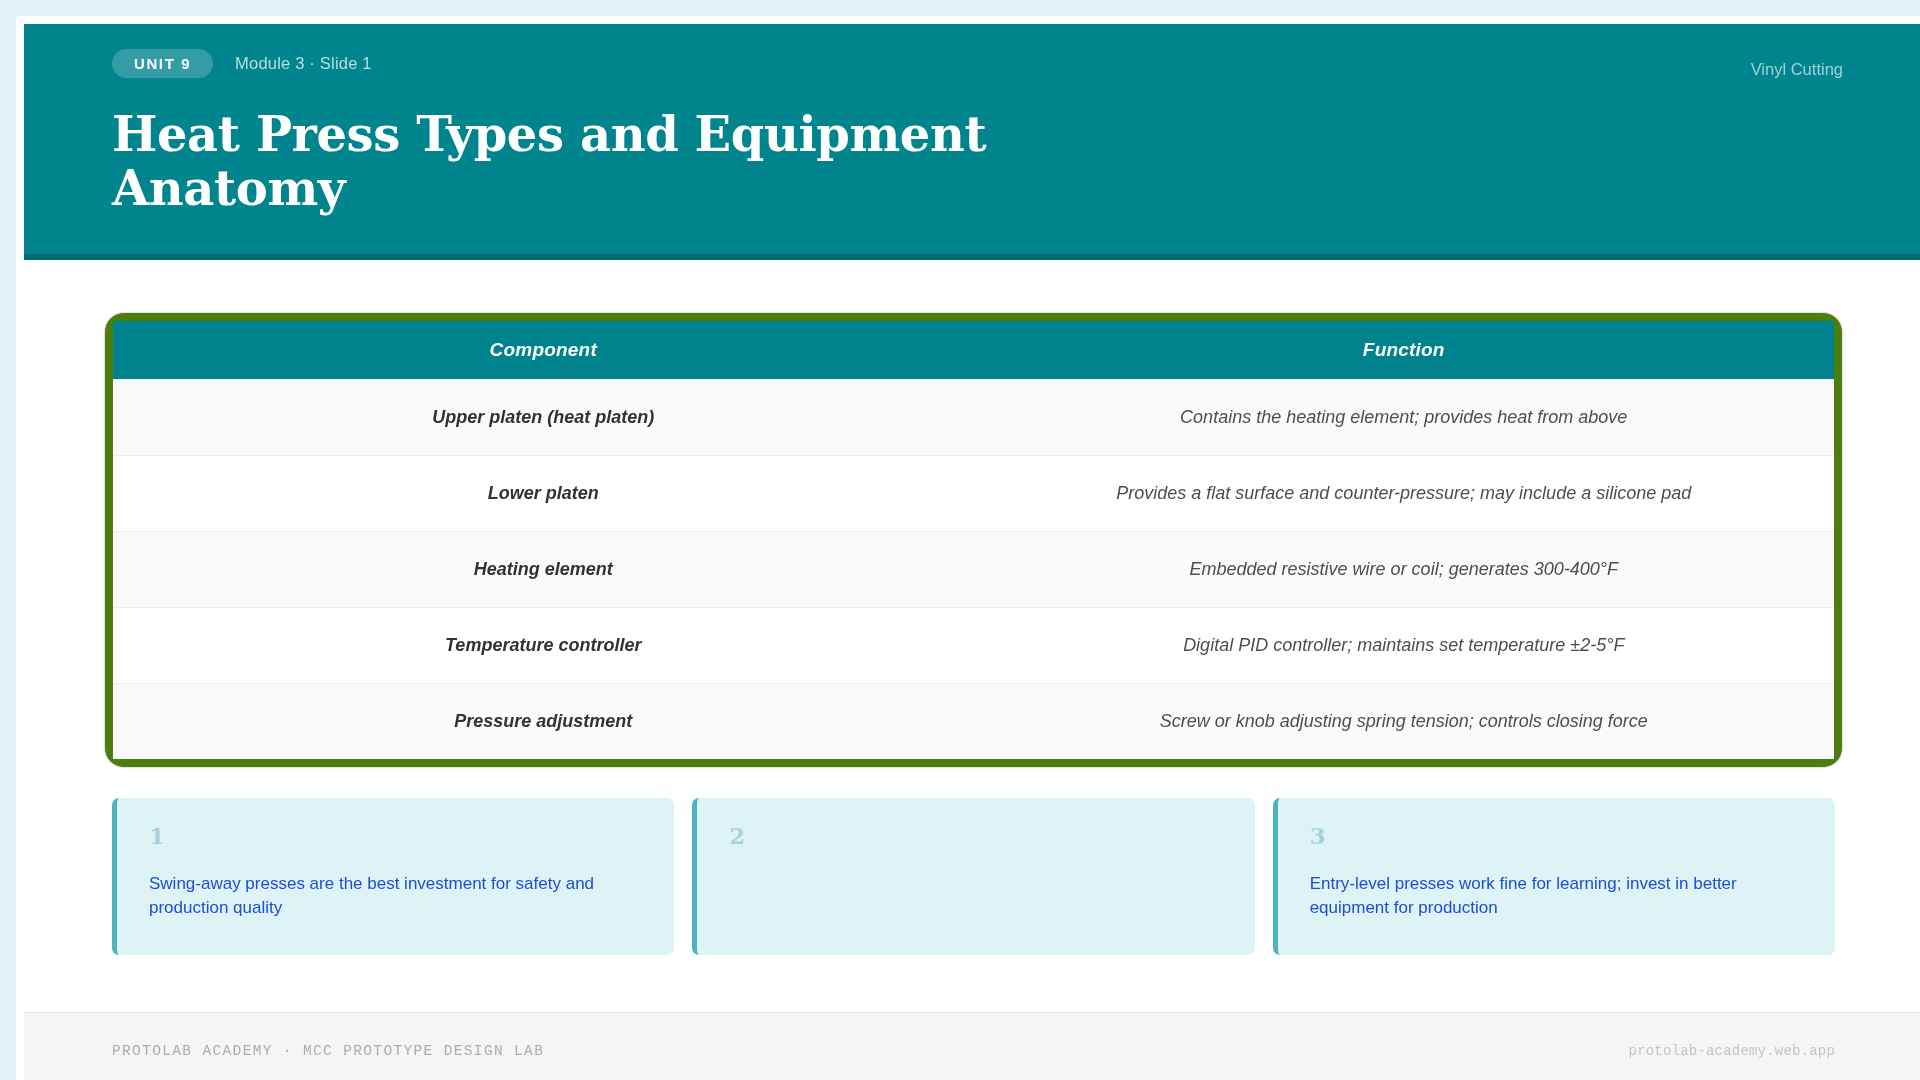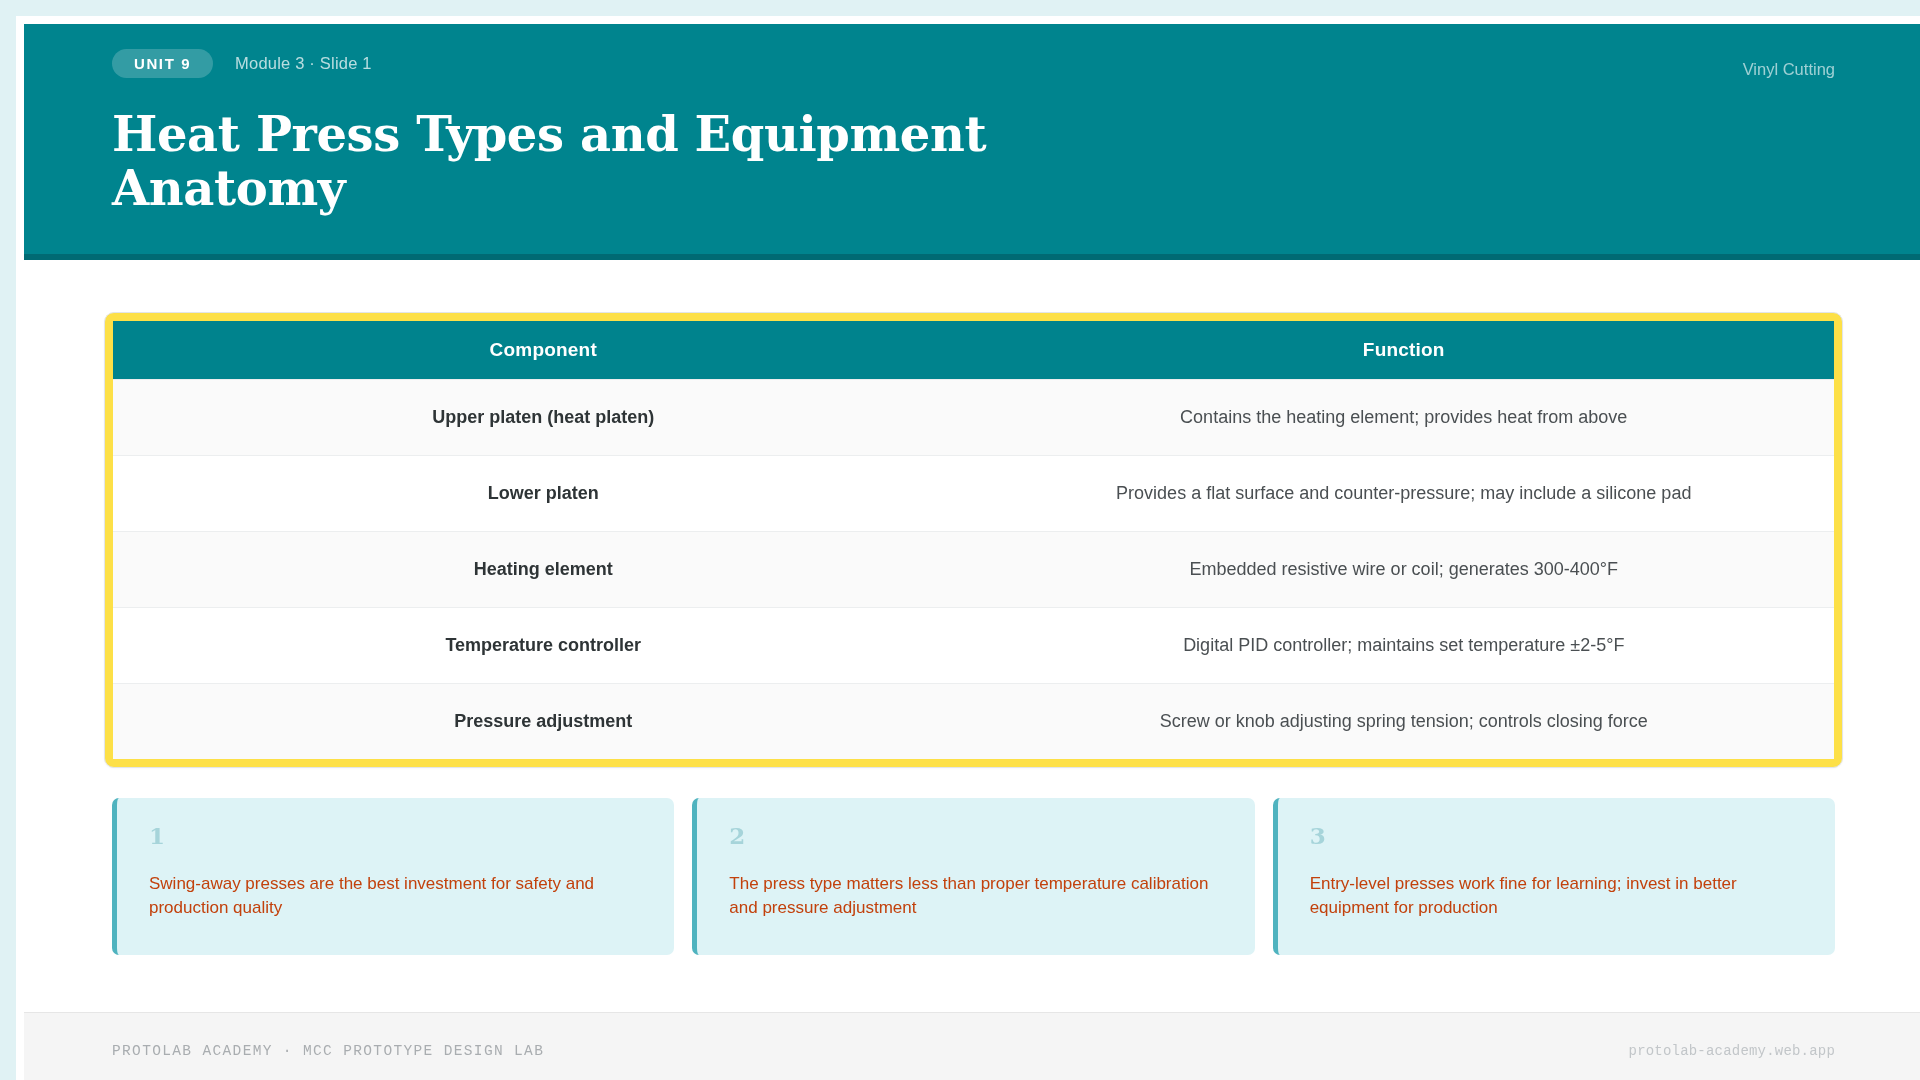--- a/index.html
+++ b/index.html
@@ -57,21 +57,21 @@
   .module-slide {
     color: rgba(255,255,255,0.72);
     font-size: 16.5px;
     letter-spacing: 0.2px;
     white-space: nowrap;
   }
 
   .track-label {
     position: absolute;
     top: 28px;
-    right: 80px;
+    right: 72px;
     color: rgba(255,255,255,0.62);
     font-size: 16.5px;
     white-space: nowrap;
   }
 
   .slide-title {
     font-family: "DejaVu Serif", "Liberation Serif", serif;
     color: #ffffff;
     font-size: 48px;
     font-weight: bold;
@@ -84,24 +84,25 @@
   
   .main {
     flex: 1;
     padding: 52px 80px 0 80px;
     background: #ffffff;
   }
 
   
   .table-card {
     border: 1px solid #e2e5e7;
-    border-radius: 10px;
+    border-radius: 20px;
     overflow: hidden;
-    background: #fde047;
+    background: #4d7c0f;
     box-shadow: 0 1px 2px rgba(0,0,0,0.03);
+    font-style: italic;
   }
 
   table.comp-table {
     width: 100%;
     border-collapse: collapse;
     table-layout: fixed;
   }
 
   table.comp-table thead th {
     background: #00838d;
@@ -156,21 +157,21 @@
     font-size: 23px;
     font-weight: bold;
     color: #a6d4da;
     line-height: 1;
     margin-bottom: 9px;
   }
 
   .callout-text {
     font-size: 17px;
     line-height: 1.43;
-    color: #c2410c;
+    color: #1d4ed8;
   }
 
   
   .footer {
     height: 76px;
     background: #f5f5f5;
     border-top: 1px solid #e6e6e6;
     display: flex;
     align-items: center;
     justify-content: space-between;
@@ -242,21 +243,20 @@
       </table>
     </div>
 
     <div class="callouts">
       <div class="callout">
         <div class="callout-num">1</div>
         <div class="callout-text">Swing-away presses are the best investment for safety and production quality</div>
       </div>
       <div class="callout">
         <div class="callout-num">2</div>
-        <div class="callout-text">The press type matters less than proper temperature calibration and pressure adjustment</div>
       </div>
       <div class="callout">
         <div class="callout-num">3</div>
         <div class="callout-text">Entry-level presses work fine for learning; invest in better equipment for production</div>
       </div>
     </div>
 
   </div>
 
   <div class="footer">

